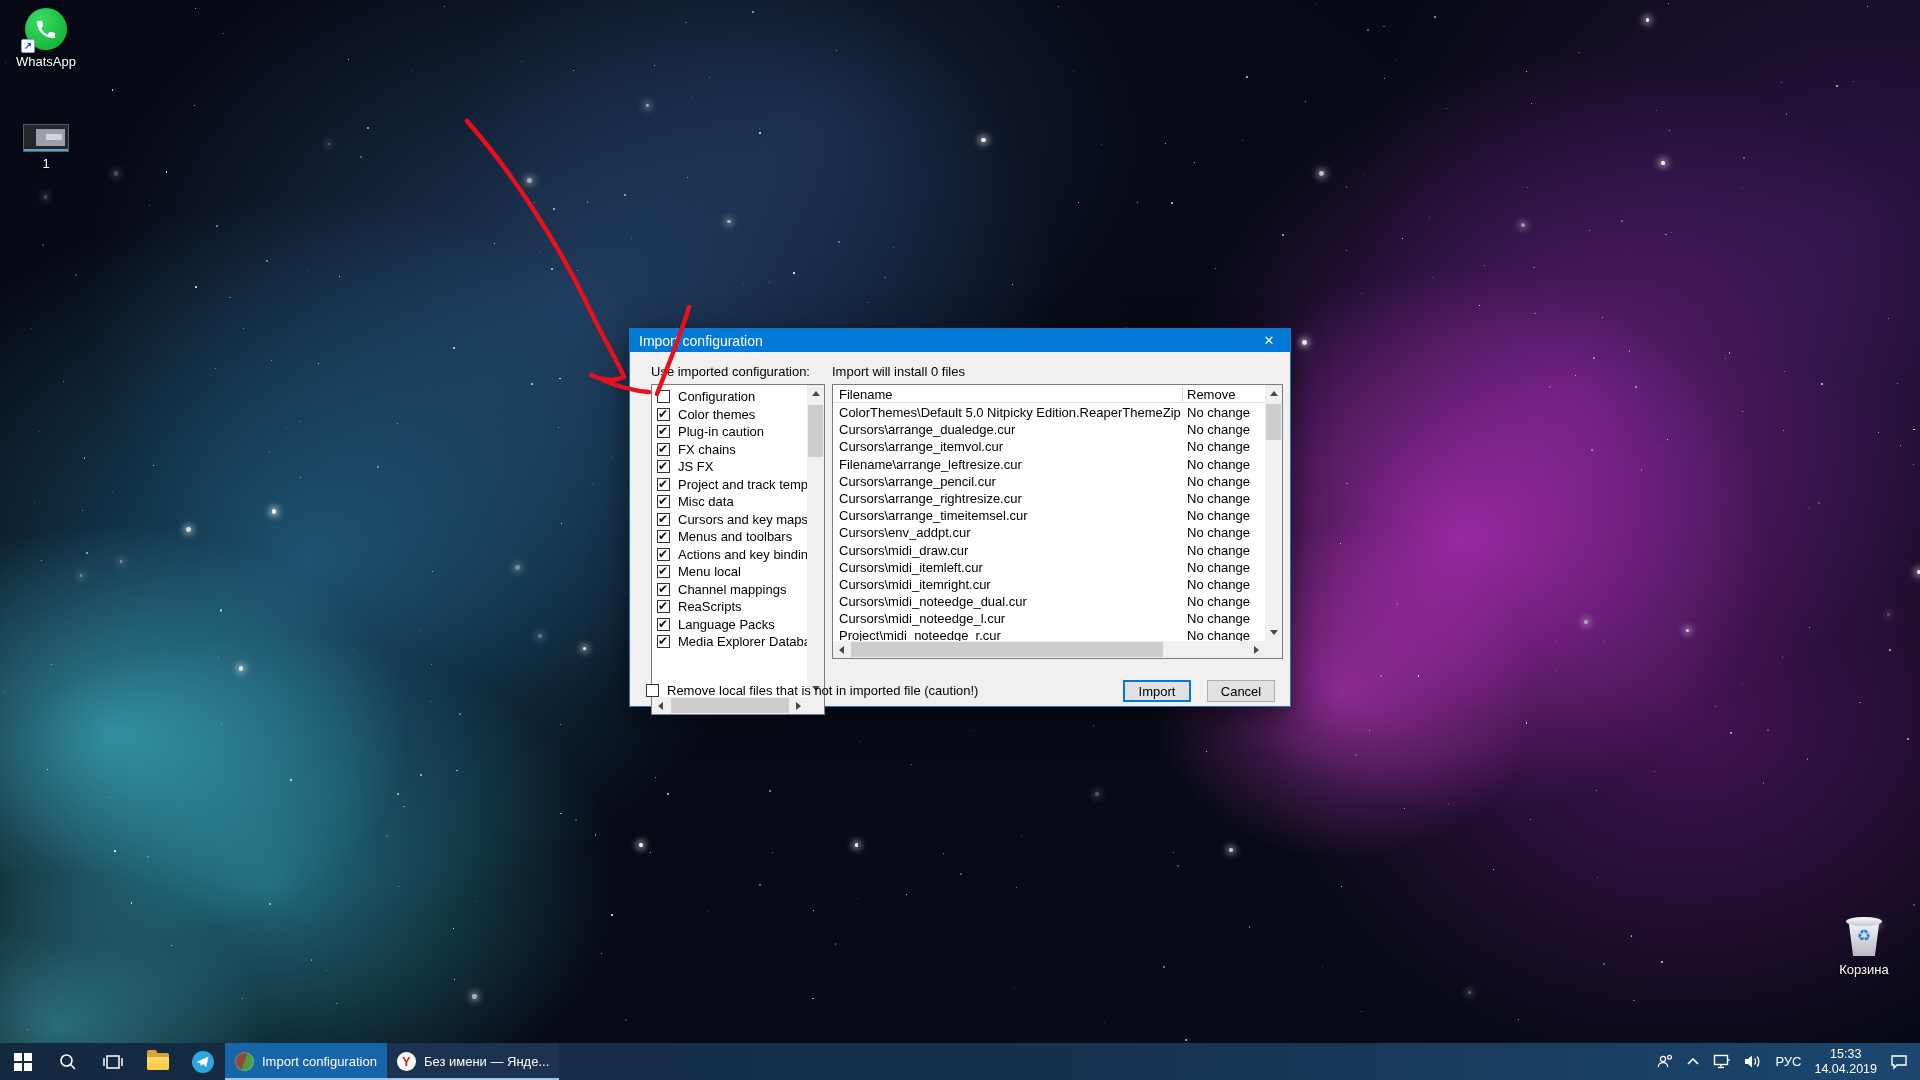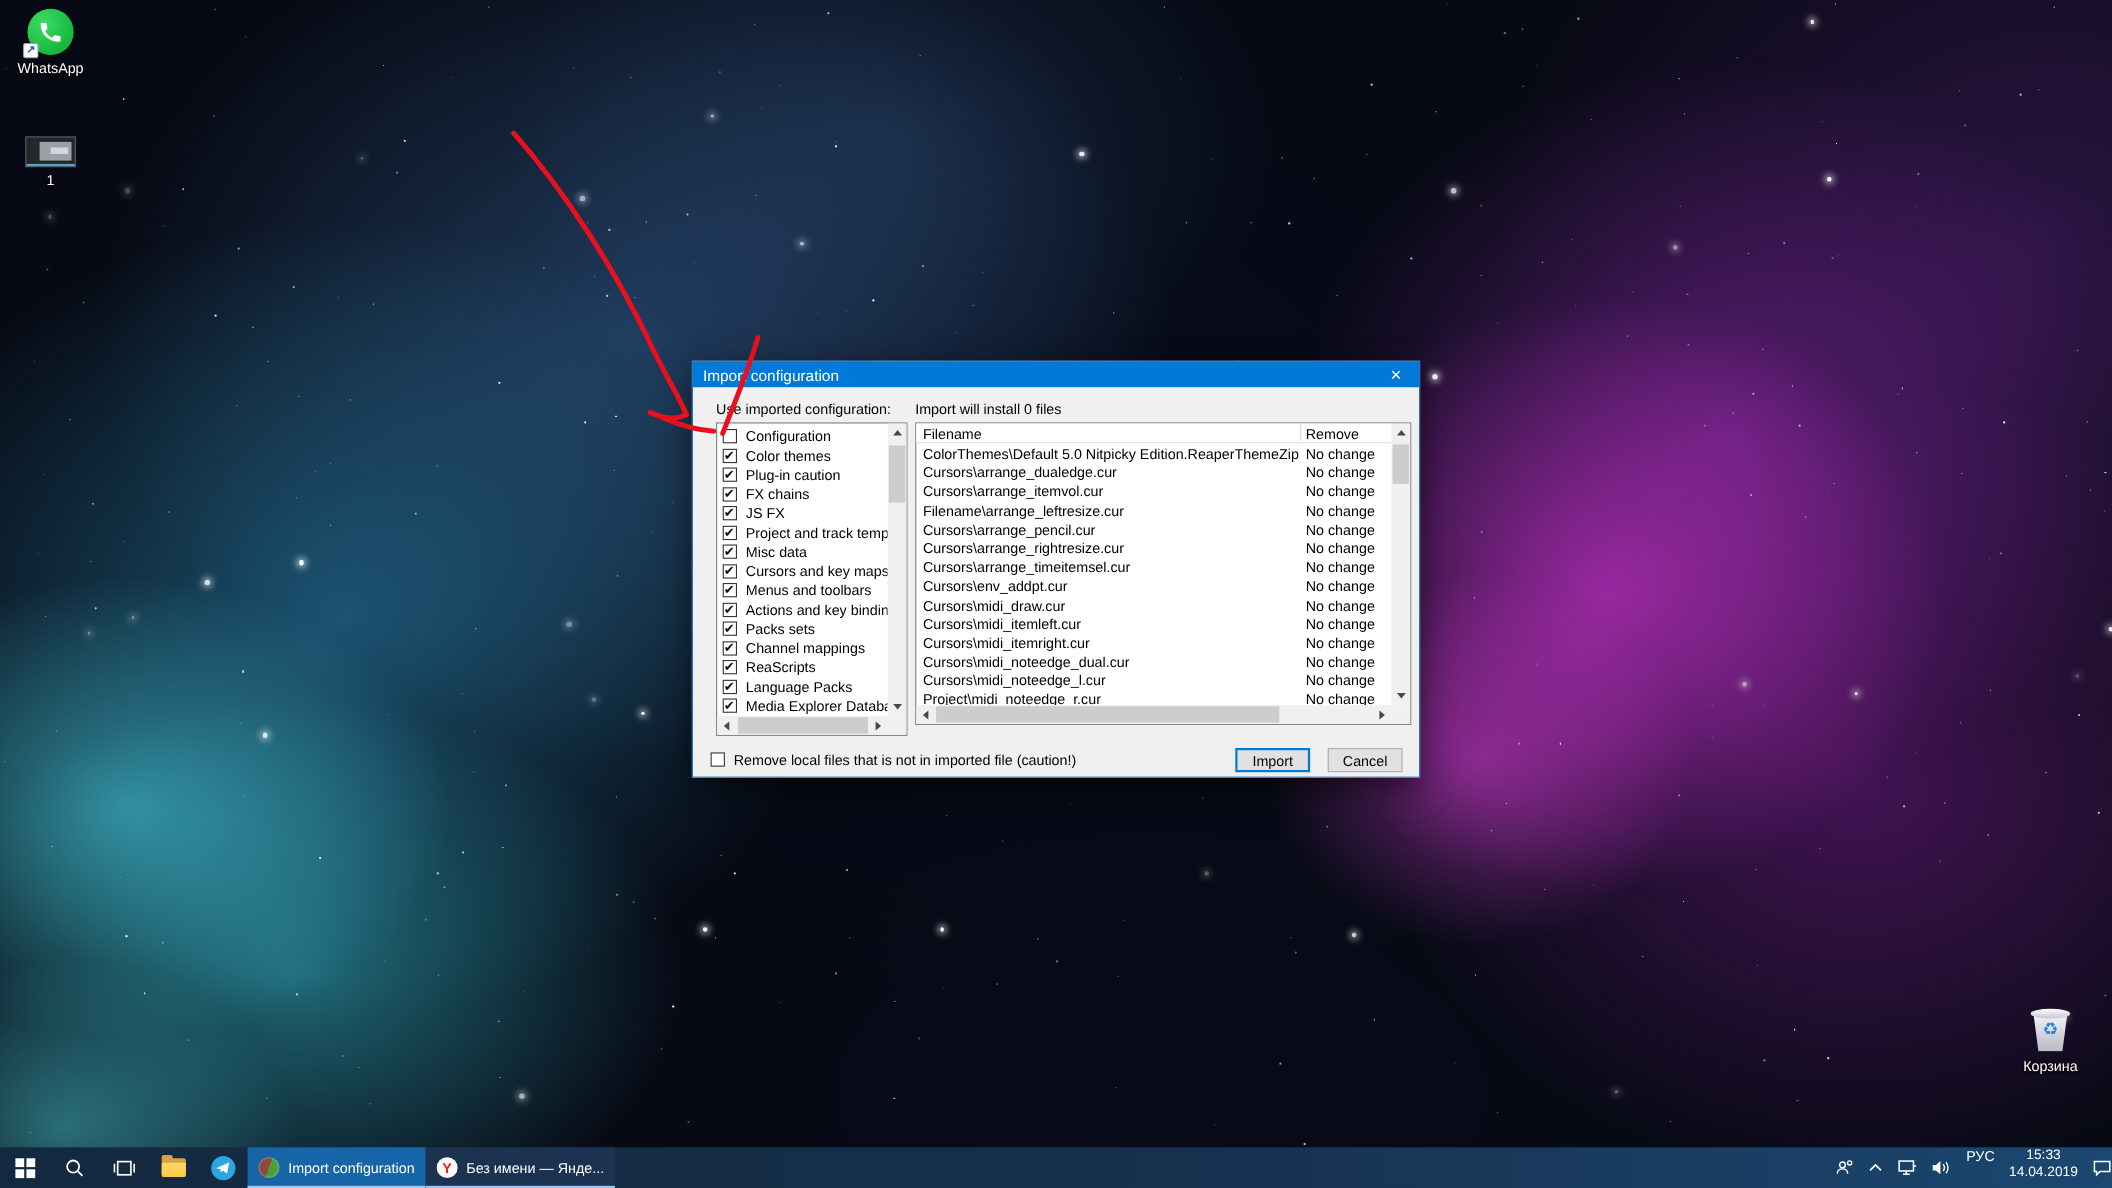--- a/index.html
+++ b/index.html
@@ -58,21 +58,21 @@
   .titlebar { height:23px; background:var(--accent,#0079d7); display:flex; align-items:center; }
   .titlebar .title { color:#fff; font-size:14px; padding-left:9px; flex:1; }
   .titlebar .close { width:42px; height:23px; color:#fff; font-size:13px; line-height:23px;
     text-align:center; cursor:pointer; }
   .dlg-body { position:relative; width:100%; height:calc(100% - 23px); }
   .lbl { position:absolute; top:12px; font-size:13px; }
   .lbl.use { left:21px; }
   .lbl.install { left:202px; }
 
   .listbox { position:absolute; top:32px; background:#fff; border:1px solid #7b7b7b; }
-  .cb-listbox { left:21px; width:174px; height:285px; }
+  .cb-listbox { left:21px; width:174px; height:331px; }
   .file-listbox { left:202px; width:451px; height:275px; }
 
   .cb-rows { position:absolute; left:0; top:0; right:17px; bottom:17px; overflow:hidden; padding-top:3px; }
   .cb-row { display:flex; align-items:center; height:17.5px; padding-left:5px; }
   .cb { display:inline-block; width:13px; height:13px; background:#fff; border:1px solid #333;
     position:relative; flex:0 0 13px; }
   .cb.checked::after { content:"✔"; position:absolute; left:0px; top:-2px; font-size:12px; color:#111; }
   .cb-label { margin-left:8px; white-space:nowrap; }
 
   .flhead { position:absolute; left:0; top:0; right:17px; height:18px; background:#fff;
@@ -131,21 +131,21 @@
   .yandex-ic { width:19px; height:19px; border-radius:50%; background:#fff; color:#e42518;
     font-weight:bold; font-size:13px; line-height:19px; text-align:center; }
   .telegram-ic { width:22px; height:22px; border-radius:50%; background:#2ca5e0;
     display:flex; align-items:center; justify-content:center; }
   .folder-ic { position:relative; width:22px; height:17px; }
   .folder-back { position:absolute; inset:0; background:#d9a33c; border-radius:2px; }
   .folder-tab { position:absolute; left:0; top:-3px; width:10px; height:5px; background:#d9a33c;
     border-radius:2px 2px 0 0; }
   .folder-front { position:absolute; left:0; bottom:0; width:22px; height:13px;
     background:linear-gradient(180deg,#ffd867,#fdc944); border-radius:1px 1px 2px 2px; }
-  .tray { margin-left:auto; display:flex; gap:13px; }
+  .tray { margin-left:auto; display:flex; align-items:center; gap:13px; padding-right:12px; }
   .tray-ic { display:flex; align-items:center; justify-content:center; cursor:pointer; }
   .lang { font-size:13px; cursor:pointer; }
   .clock { text-align:center; font-size:12.5px; line-height:15px; cursor:pointer; }
 </style>
 </head>
 <body>
 
 <div class="screen">
   <div class="wallpaper"></div>
   <div id="starfield">
@@ -576,21 +576,21 @@
               <span class="cb-label">Menus and toolbars</span>
             </div>
 
             <div class="cb-row">
               <span class="cb checked"></span>
               <span class="cb-label">Actions and key bindings</span>
             </div>
 
             <div class="cb-row">
               <span class="cb checked"></span>
-              <span class="cb-label">Packs sets</span>
+              <span class="cb-label">Menu local</span>
             </div>
 
             <div class="cb-row">
               <span class="cb checked"></span>
               <span class="cb-label">Channel mappings</span>
             </div>
 
             <div class="cb-row">
               <span class="cb checked"></span>
               <span class="cb-label">ReaScripts</span>

